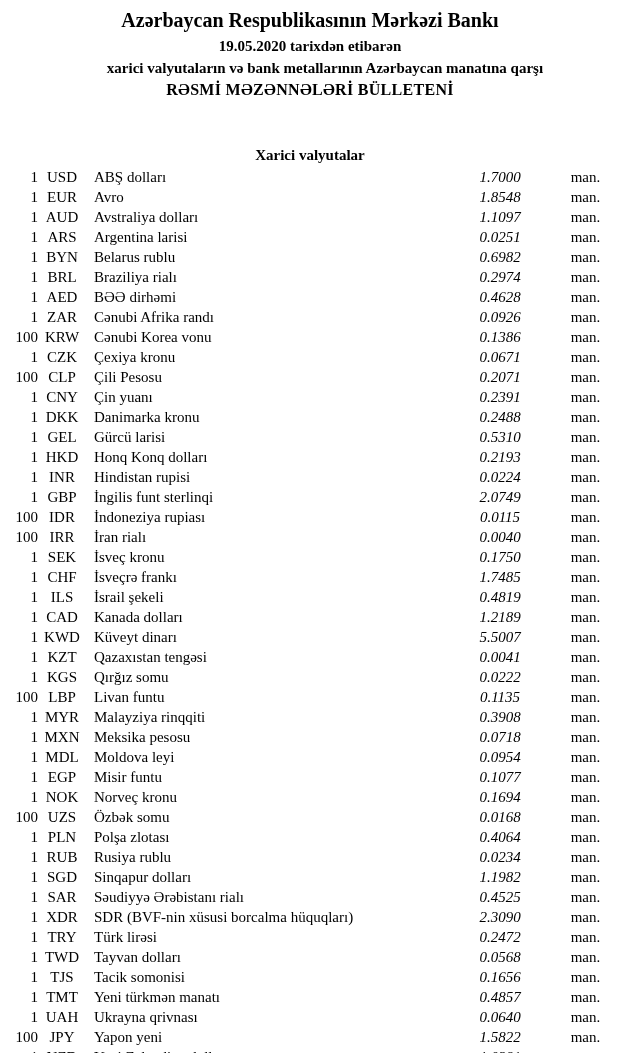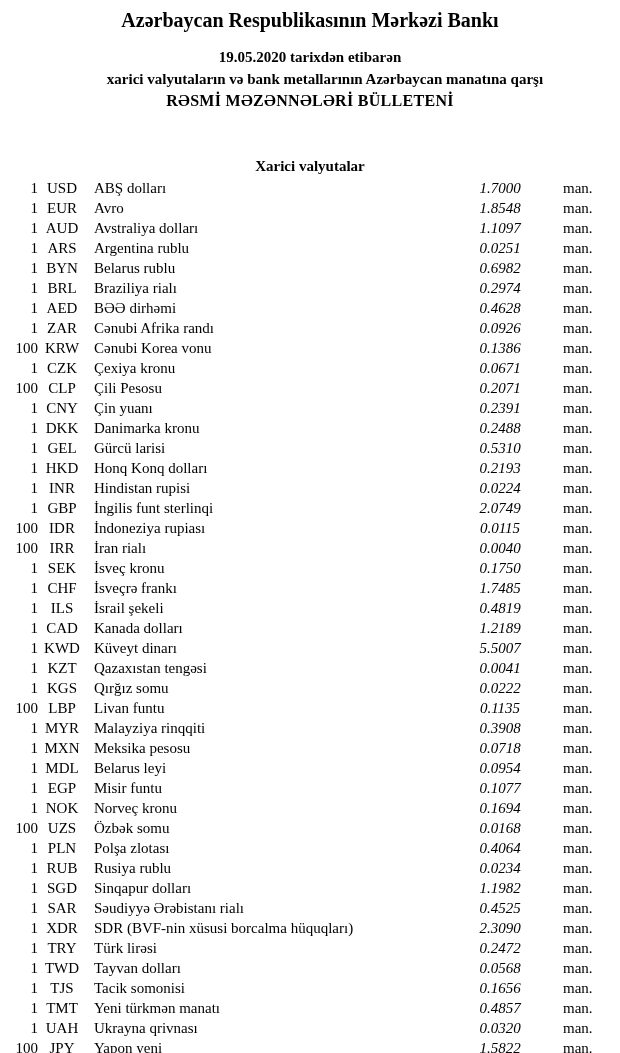--- a/index.html
+++ b/index.html
@@ -18,21 +18,21 @@
     padding-top: 8px;
   }
   .hdr { text-align: center; font-weight: bold; }
   .bank-name {
     font-size: 20px;
     line-height: 24px;
   }
   .date-line {
     font-size: 15px;
     line-height: 18px;
-    margin-top: 16px;
+    margin-top: 5px;
   }
   .scope-line {
     font-size: 15px;
     line-height: 18px;
     margin-top: 4px;
     margin-left: 30px;
   }
   .bulletin-title {
     font-size: 16px;
     line-height: 19px;
@@ -55,21 +55,21 @@
     align-items: baseline;
     height: 20px;
     font-size: 15px;
     line-height: 20px;
     padding-right: 12px;
   }
   .cell-qty  { text-align: right; }
   .cell-code { text-align: center; }
   .cell-name { padding-left: 8px; white-space: nowrap; }
   .cell-rate { text-align: center; font-weight: normal; font-style: italic; }
-  .cell-unit { text-align: left; padding-left: 15px; }
+  .cell-unit { text-align: center; padding-left: 15px; }
 </style>
 </head>
 <body>
 
 <div class="doc">
   <div class="hdr">
     <div class="bank-name">Azərbaycan Respublikasının Mərkəzi Bankı</div>
     <div class="date-line">19.05.2020 tarixdən etibarən</div>
     <div class="scope-line">xarici valyutaların və bank metallarının Azərbaycan manatına qarşı</div>
     <div class="bulletin-title">RƏSMİ MƏZƏNNƏLƏRİ BÜLLETENİ</div>
@@ -95,21 +95,21 @@
       <div class="row">
     <span class="cell-qty">1</span>
     <span class="cell-code">AUD</span>
     <span class="cell-name">Avstraliya dolları</span>
     <span class="cell-rate">1.1097</span>
     <span class="cell-unit">man.</span>
   </div>
       <div class="row">
     <span class="cell-qty">1</span>
     <span class="cell-code">ARS</span>
-    <span class="cell-name">Argentina rublu</span>
+    <span class="cell-name">Argentina larisi</span>
     <span class="cell-rate">0.0251</span>
     <span class="cell-unit">man.</span>
   </div>
       <div class="row">
     <span class="cell-qty">1</span>
     <span class="cell-code">BYN</span>
     <span class="cell-name">Belarus rublu</span>
     <span class="cell-rate">0.6982</span>
     <span class="cell-unit">man.</span>
   </div>
@@ -277,21 +277,21 @@
       <div class="row">
     <span class="cell-qty">1</span>
     <span class="cell-code">MXN</span>
     <span class="cell-name">Meksika pesosu</span>
     <span class="cell-rate">0.0718</span>
     <span class="cell-unit">man.</span>
   </div>
       <div class="row">
     <span class="cell-qty">1</span>
     <span class="cell-code">MDL</span>
-    <span class="cell-name">Belarus leyi</span>
+    <span class="cell-name">Moldova leyi</span>
     <span class="cell-rate">0.0954</span>
     <span class="cell-unit">man.</span>
   </div>
       <div class="row">
     <span class="cell-qty">1</span>
     <span class="cell-code">EGP</span>
     <span class="cell-name">Misir funtu</span>
     <span class="cell-rate">0.1077</span>
     <span class="cell-unit">man.</span>
   </div>
@@ -369,21 +369,21 @@
     <span class="cell-qty">1</span>
     <span class="cell-code">TMT</span>
     <span class="cell-name">Yeni türkmən manatı</span>
     <span class="cell-rate">0.4857</span>
     <span class="cell-unit">man.</span>
   </div>
       <div class="row">
     <span class="cell-qty">1</span>
     <span class="cell-code">UAH</span>
     <span class="cell-name">Ukrayna qrivnası</span>
-    <span class="cell-rate">0.0320</span>
+    <span class="cell-rate">0.0640</span>
     <span class="cell-unit">man.</span>
   </div>
       <div class="row">
     <span class="cell-qty">100</span>
     <span class="cell-code">JPY</span>
     <span class="cell-name">Yapon yeni</span>
     <span class="cell-rate">1.5822</span>
     <span class="cell-unit">man.</span>
   </div>
       <div class="row">

